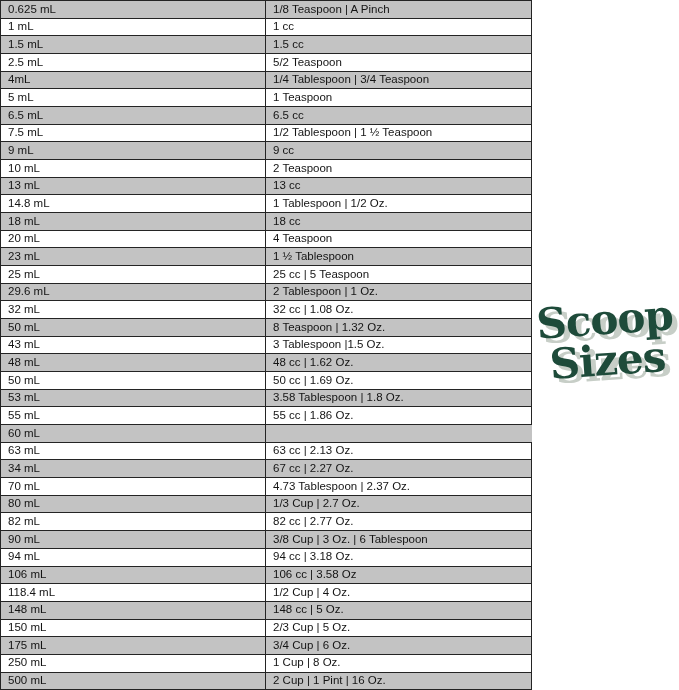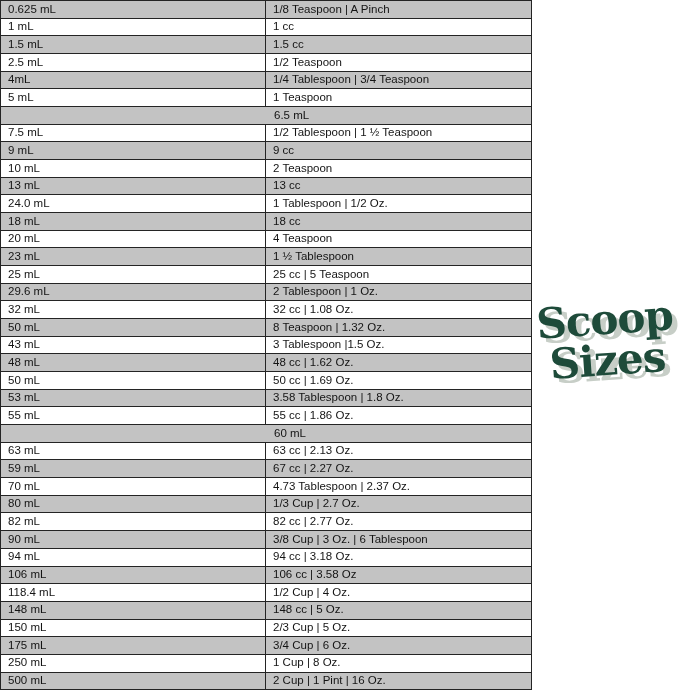--- a/index.html
+++ b/index.html
@@ -10,21 +10,20 @@
     position:absolute; left:0; top:0;
     width:532px; height:690px;
     display:flex; flex-direction:column;
     border-top:1px solid var(--border-color,#242424);
     border-left:1px solid var(--border-color,#242424);
   }
   .row{
     flex:1; display:flex;
     border-bottom:1px solid var(--border-color,#242424);
     background:var(--row-base,#ffffff);
-    justify-content:flex-end;
   }
   .row:nth-child(odd){ background:var(--row-alt,#c3c3c3); }
   .cell{
     display:flex; align-items:center;
     padding:0 4px 0 7px;
     font-size:11.5px; color:#141414; line-height:1;
     white-space:nowrap; overflow:hidden;
     border-right:1px solid var(--border-color,#242424);
   }
   .cell-ml{ width:265px; }
@@ -56,51 +55,52 @@
     <div class="row">
       <div class="cell cell-ml">1 mL</div>
       <div class="cell cell-eq">1 cc</div>
     </div>
     <div class="row">
       <div class="cell cell-ml">1.5 mL</div>
       <div class="cell cell-eq">1.5 cc</div>
     </div>
     <div class="row">
       <div class="cell cell-ml">2.5 mL</div>
-      <div class="cell cell-eq">1/2 Teaspoon</div>
+      <div class="cell cell-eq">5/2 Teaspoon</div>
     </div>
     <div class="row">
       <div class="cell cell-ml">4mL</div>
       <div class="cell cell-eq">1/4 Tablespoon | 3/4 Teaspoon</div>
     </div>
     <div class="row">
       <div class="cell cell-ml">5 mL</div>
       <div class="cell cell-eq">1 Teaspoon</div>
     </div>
     <div class="row">
       <div class="cell cell-ml">6.5 mL</div>
+      <div class="cell cell-eq">6.5 cc</div>
     </div>
     <div class="row">
       <div class="cell cell-ml">7.5 mL</div>
       <div class="cell cell-eq">1/2 Tablespoon | 1 ½ Teaspoon</div>
     </div>
     <div class="row">
       <div class="cell cell-ml">9 mL</div>
       <div class="cell cell-eq">9 cc</div>
     </div>
     <div class="row">
       <div class="cell cell-ml">10 mL</div>
       <div class="cell cell-eq">2 Teaspoon</div>
     </div>
     <div class="row">
       <div class="cell cell-ml">13 mL</div>
       <div class="cell cell-eq">13 cc</div>
     </div>
     <div class="row">
-      <div class="cell cell-ml">24.0 mL</div>
+      <div class="cell cell-ml">14.8 mL</div>
       <div class="cell cell-eq">1 Tablespoon | 1/2 Oz.</div>
     </div>
     <div class="row">
       <div class="cell cell-ml">18 mL</div>
       <div class="cell cell-eq">18 cc</div>
     </div>
     <div class="row">
       <div class="cell cell-ml">20 mL</div>
       <div class="cell cell-eq">4 Teaspoon</div>
     </div>
@@ -145,21 +145,21 @@
       <div class="cell cell-eq">55 cc | 1.86 Oz.</div>
     </div>
     <div class="row">
       <div class="cell cell-ml">60 mL</div>
     </div>
     <div class="row">
       <div class="cell cell-ml">63 mL</div>
       <div class="cell cell-eq">63 cc | 2.13 Oz.</div>
     </div>
     <div class="row">
-      <div class="cell cell-ml">59 mL</div>
+      <div class="cell cell-ml">34 mL</div>
       <div class="cell cell-eq">67 cc | 2.27 Oz.</div>
     </div>
     <div class="row">
       <div class="cell cell-ml">70 mL</div>
       <div class="cell cell-eq">4.73 Tablespoon | 2.37 Oz.</div>
     </div>
     <div class="row">
       <div class="cell cell-ml">80 mL</div>
       <div class="cell cell-eq">1/3 Cup | 2.7 Oz.</div>
     </div>

